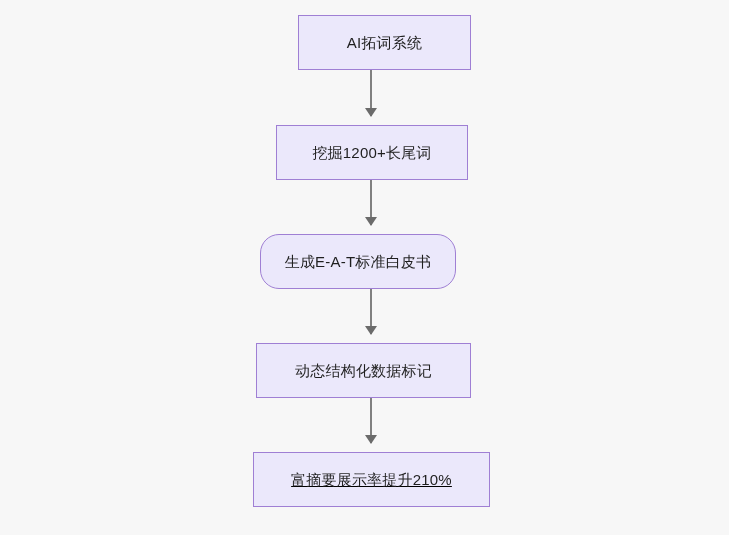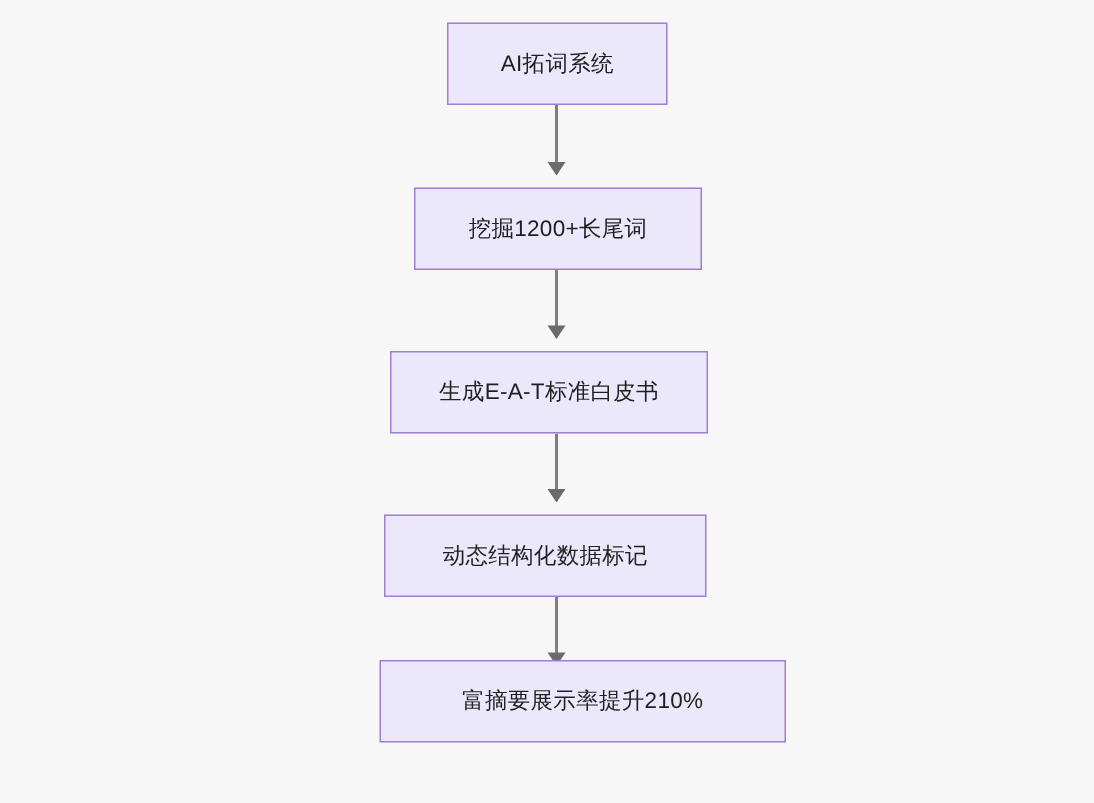--- a/index.html
+++ b/index.html
@@ -69,33 +69,33 @@
 
   <div class="edge" style="top:180px; height:45px;"></div>
   <div class="arrowhead" style="top:217px;"></div>
 
   <div class="edge" style="top:289px; height:45px;"></div>
   <div class="arrowhead" style="top:326px;"></div>
 
   <div class="edge" style="top:398px; height:45px;"></div>
   <div class="arrowhead" style="top:435px;"></div>
 
-  <div class="node" style="left:298px; top:15px; width:147px;">
+  <div class="node" style="left:298px; top:15px; width:173px;">
     <span class="node-label">AI拓词系统</span>
   </div>
 
   <div class="node" style="left:276px; top:125px; width:192px;justify-content:center;">
     <span class="node-label">挖掘1200+长尾词</span>
   </div>
 
-  <div class="node" style="left:260px; top:234px; width:212px;">
+  <div class="node" style="left:260px; top:234px; width:196px;border-radius:19px;">
     <span class="node-label">生成E-A-T标准白皮书</span>
   </div>
 
   <div class="node" style="left:256px; top:343px; width:215px;">
     <span class="node-label">动态结构化数据标记</span>
   </div>
 
-  <div class="node" style="left:253px; top:440px; width:271px;">
+  <div class="node" style="left:253px; top:452px; width:237px;text-decoration:underline;">
     <span class="node-label">富摘要展示率提升210%</span>
   </div>
 
 </div>
 
 </body></html>

